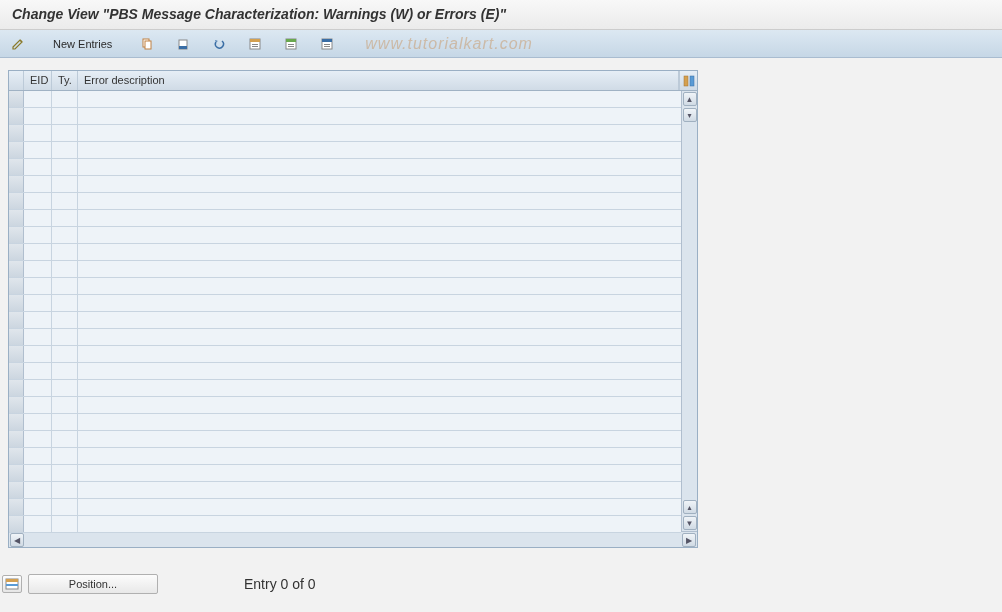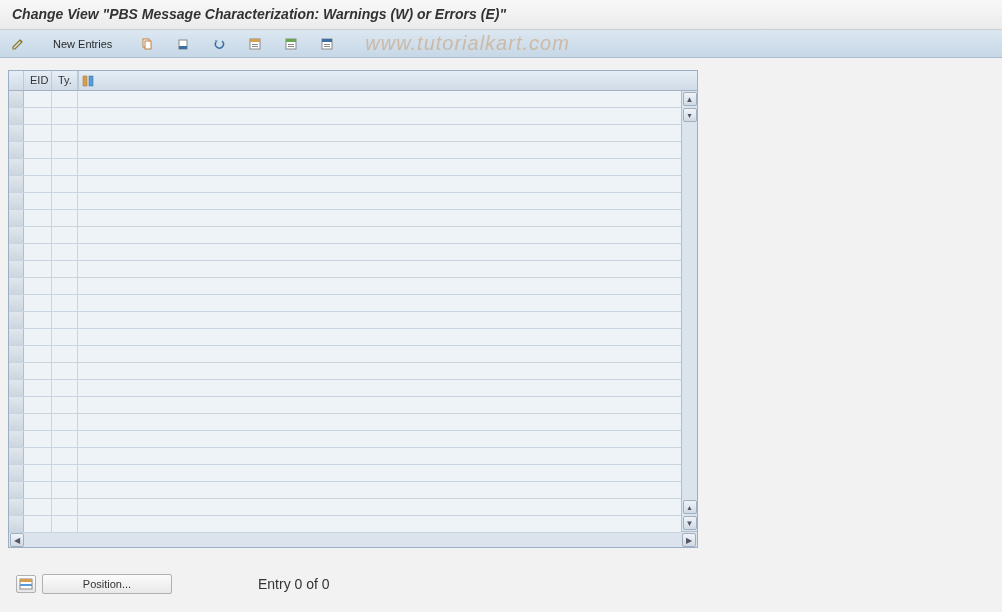--- a/index.html
+++ b/index.html
@@ -47,21 +47,21 @@
       height: 20px;
       font-size: 11px;
       color: #2a2a2a;
       cursor: pointer;
       border: 1px solid transparent;
       display: inline-flex;
       align-items: center;
     }
     .watermark {
       color: rgba(200, 150, 100, 0.5);
-      font-size: 20px;
+      font-size: 16px;
       font-style: italic;
       letter-spacing: 1px;
       margin-left: 12px;
     }
     .content-area {
       padding: 12px 8px 8px 8px;
     }
     .table-wrap {
       width: 690px;
       border: 1px solid #9aafc4;
@@ -158,21 +158,21 @@
     .hscroll-area {
       height: 16px;
       background: #dbe4ed;
       border-top: 1px solid #b0bece;
       display: flex;
     }
     .hscroll-track { flex: 1; }
     .footer {
       position: absolute;
       bottom: 18px;
-      left: 16px;
+      left: 2px;
       display: flex;
       align-items: center;
       gap: 6px;
     }
     .footer-icon {
       width: 20px;
       height: 18px;
       background: linear-gradient(to bottom, #fefefe, #e6e6e6);
       border: 1px solid #b0b0b0;
       border-radius: 2px;
@@ -260,20 +260,21 @@
   </span>
   <span class="watermark">www.tutorialkart.com</span>
 </div>
 
 <div class="content-area">
   <div class="table-wrap">
     <div class="table-header">
       <div class="th-sel"></div>
       <div class="th th-eid">EID</div>
       <div class="th th-ty">Ty.</div>
+      <div class="th th-desc">Error description</div>
       <div class="th-cfg">
         <svg width="12" height="12" viewBox="0 0 12 12">
             <rect x="1" y="1" width="4" height="10" fill="#d4a050" stroke="#a07030" stroke-width="0.5"></rect>
             <rect x="7" y="1" width="4" height="10" fill="#5a9bd5" stroke="#3a6ea5" stroke-width="0.5"></rect>
           </svg>
       </div>
     </div>
     <div class="table-body">
       <div class="rows-area" id="rows-area">
           <div class="row">

